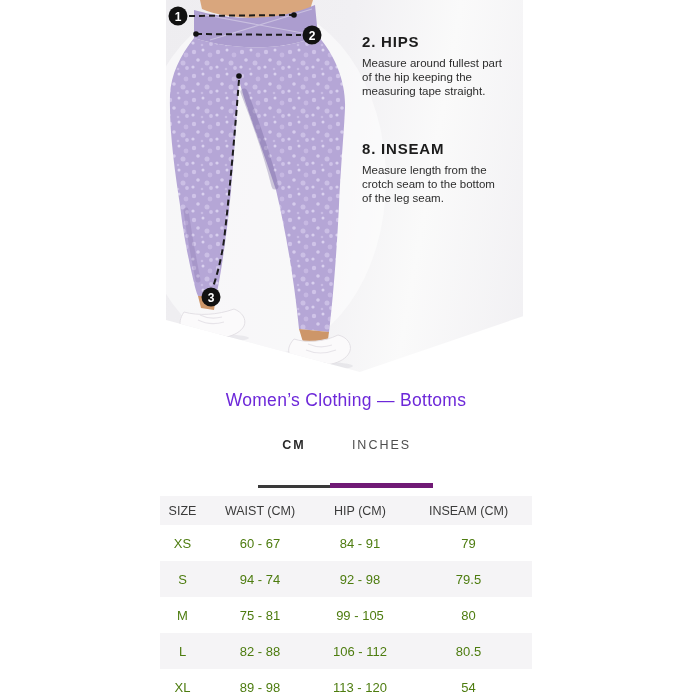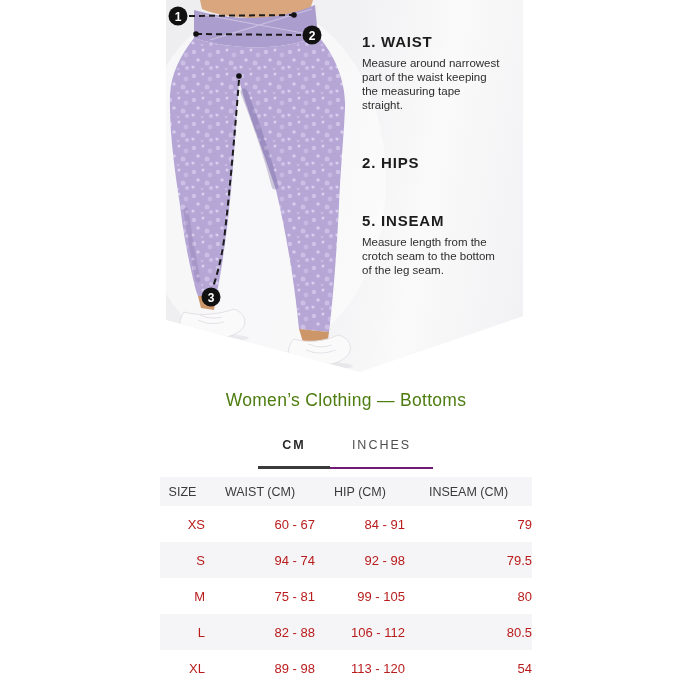--- a/index.html
+++ b/index.html
@@ -15,34 +15,34 @@
   .model-svg{position:absolute;left:0;top:0;display:block;}
 
   .instructions{position:absolute;left:362px;top:34px;width:152px;}
   .step h3{margin:0 0 7px;font-size:15px;font-weight:bold;letter-spacing:.8px;color:#1c1c1c;line-height:15px;}
   .step p{margin:0;width:142px;font-size:11.5px;line-height:14px;color:#2d2d2d;}
   .step + .step{margin-top:43px;}
 
   
   .content{width:372px;margin-left:160px;}
   .section-title{margin:0;padding-top:17px;text-align:center;font-size:17.5px;font-weight:normal;
-    letter-spacing:.3px;color:#4d7c0f;line-height:22px;}
+    letter-spacing:.3px;color:#6d28d9;line-height:22px;}
 
   .tabs{display:flex;margin-left:98px;margin-top:27px;}
   .tab{box-sizing:border-box;text-align:center;font-size:12.5px;letter-spacing:2px;cursor:pointer;}
   .tab-cm{width:72px;padding-bottom:13px;border-bottom:3px solid #3a3a3a;font-weight:bold;color:#2b2b2b;}
-  .tab-inches{width:103px;padding-bottom:15px;border-bottom:2px solid #701a75;font-weight:normal;color:#4e4e4e;}
+  .tab-inches{width:103px;padding-bottom:31px;border-bottom:5px solid #701a75;font-weight:normal;color:#4e4e4e;}
 
   table.size-table{margin-top:8px;border-collapse:collapse;width:372px;table-layout:fixed;}
   .size-table col.c-size{width:45px;}
   .size-table col.c-waist{width:110px;}
   .size-table col.c-hip{width:90px;}
   .size-table col.c-inseam{width:127px;}
   .size-table th{height:29px;font-weight:normal;font-size:12.5px;color:#3b3b3b;text-align:center;padding:0;}
-  .size-table td{height:36px;font-size:13px;color:#b91c1c;text-align:right;padding:0;}
+  .size-table td{height:36px;font-size:13px;color:#4d7c0f;text-align:center;padding:0;}
   .size-table thead tr{background:#f5f4f6;}
   .size-table tbody tr:nth-child(even){background:#f5f4f6;}
 </style>
 </head>
 <body>
 
 <div class="hero">
   <div class="hero-panel">
 
     <svg class="model-svg" width="357" height="372" viewBox="0 0 357 372" aria-hidden="true">
@@ -100,28 +100,25 @@
 
       <path d="M73,80 C69,130 64,190 58,240 C55,262 50,278 47,287" stroke="#1c1c1c" stroke-width="2" stroke-dasharray="6 4" fill="none"></path>
       <circle cx="73" cy="76" r="2.8" fill="#111"></circle>
       <circle cx="45" cy="297" r="9.5" fill="#111"></circle>
       <text x="45" y="301.5" text-anchor="middle" font-size="12" font-weight="bold" fill="#ffffff">3</text>
     </svg>
   </div>
 
   <div class="instructions">
     <div class="step">
-      <h3>1. WAIST</h3>
-      <p>Measure around narrowest part of the waist keeping the measuring tape straight.</p>
+      <h3>2. HIPS</h3>
+      <p>Measure around fullest part of the hip keeping the measuring tape straight.</p>
     </div>
     <div class="step">
-      <h3>2. HIPS</h3>
-    </div>
-    <div class="step">
-      <h3>5. INSEAM</h3>
+      <h3>8. INSEAM</h3>
       <p>Measure length from the crotch seam to the bottom of the leg seam.</p>
     </div>
   </div>
 </div>
 
 <div class="content">
   <h2 class="section-title">Women’s Clothing — Bottoms</h2>
 
   <div class="tabs">
     <div class="tab tab-cm">CM</div>

